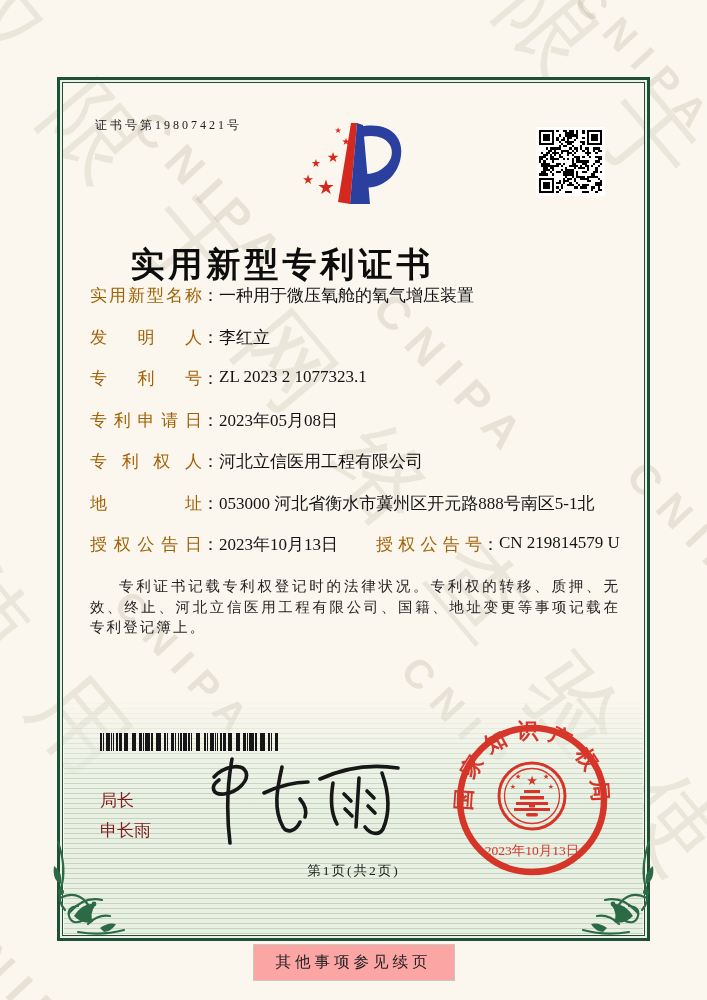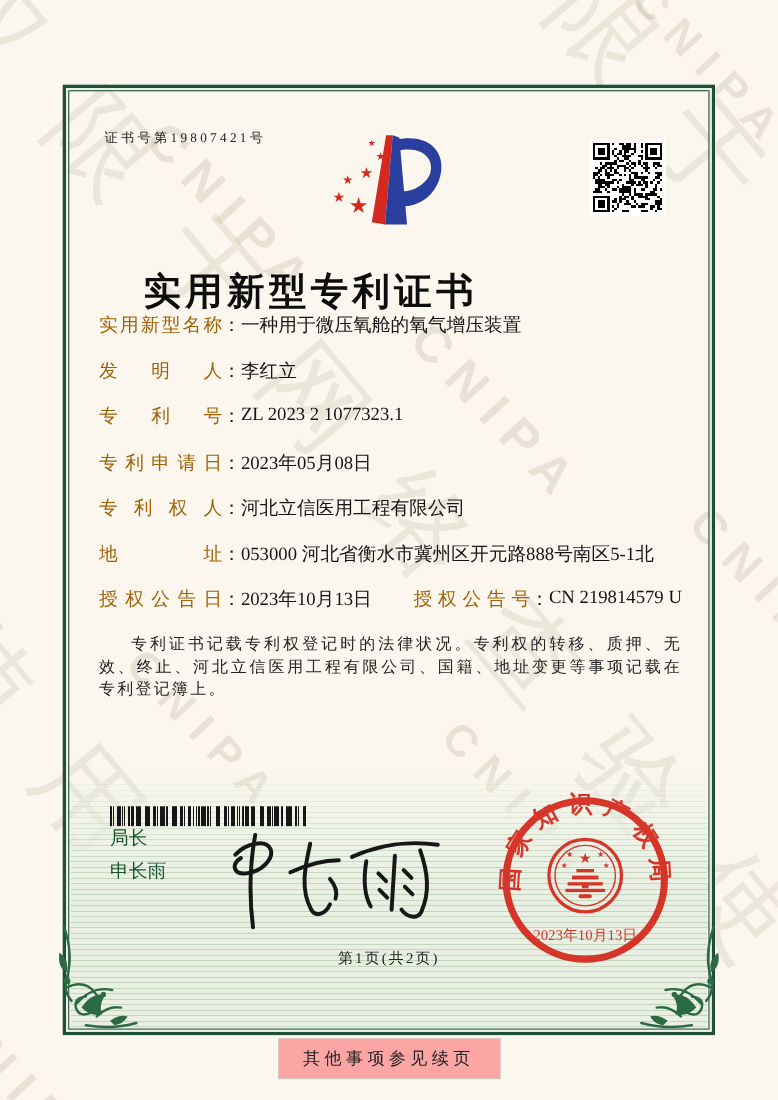--- a/index.html
+++ b/index.html
@@ -43,22 +43,22 @@
   .fgroup2{display:inline-block;margin-left:38px;}
   
   .paras{position:absolute;left:90px;top:576px;width:530px;}
   .paras p{margin:0 0 9px;font-size:14.5px;line-height:20.5px;letter-spacing:2.1px;
     text-indent:2em;text-align:justify;color:#242424;}
   
   .barcode{position:absolute;left:100px;top:733px;width:179px;height:18px;
     background:
       repeating-linear-gradient(90deg,#161616 0 2px,transparent 2px 3px,#161616 3px 4px,transparent 4px 8px),
       repeating-linear-gradient(90deg,#161616 0 1px,transparent 1px 6px,#161616 6px 9px,transparent 9px 13px);}
-  .signer{position:absolute;left:100px;top:747px;font-family:Liberation Sans, sans-serif;
-    font-size:17px;color:#14532d;line-height:30px;}
+  .signer{position:absolute;left:100px;top:787px;font-family:Liberation Mono, monospace;
+    font-size:17px;color:#7f1d1d;line-height:30px;}
   .signature{position:absolute;left:202px;top:747px;width:205px;height:106px;}
   .seal{position:absolute;left:450px;top:718px;width:164px;height:164px;opacity:0.92;}
   .page-info{position:absolute;left:0;width:707px;top:862px;text-align:center;font-size:13.5px;letter-spacing:2px;color:#222;}
   .footer-note{position:absolute;left:50%;transform:translateX(-50%);top:944px;
     background:#fca5a5;border:1px solid #CBC7BA;padding:7px 22px;
     font-size:15.5px;letter-spacing:4px;color:#222;}
 </style>
 </head>
 <body>
 

